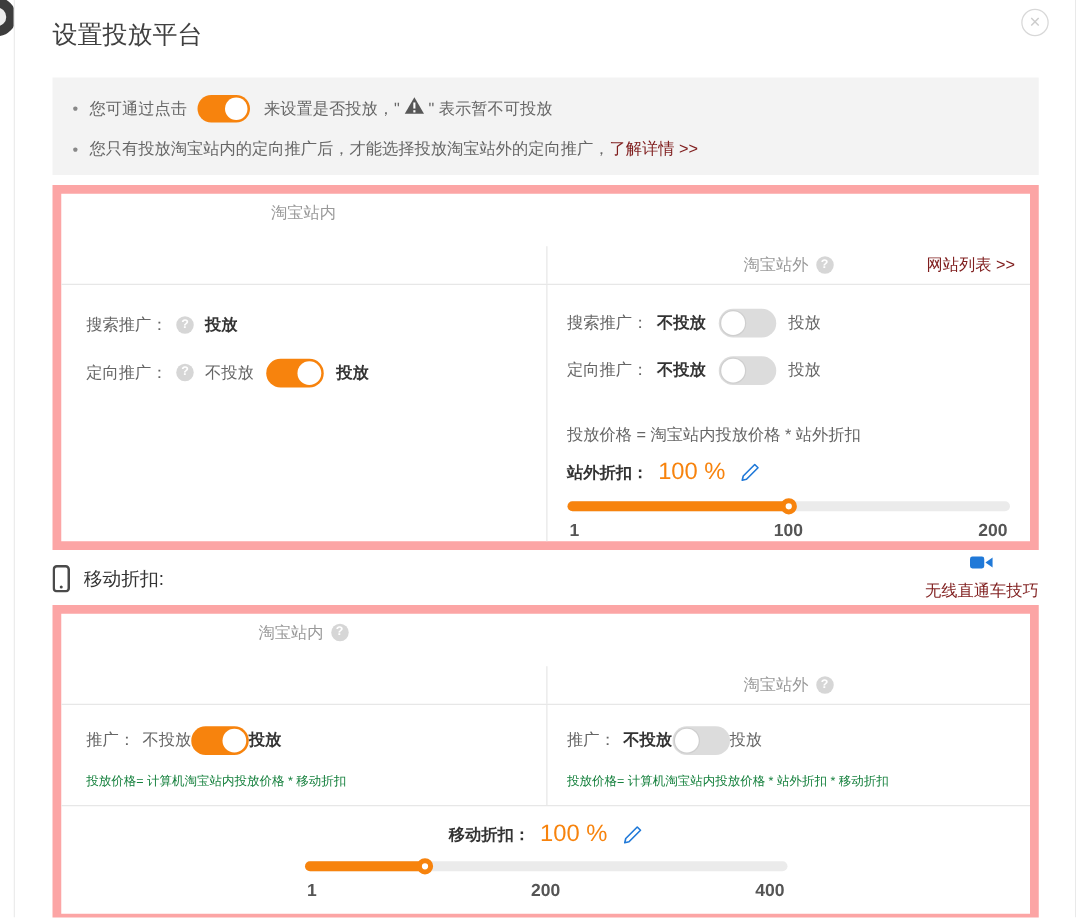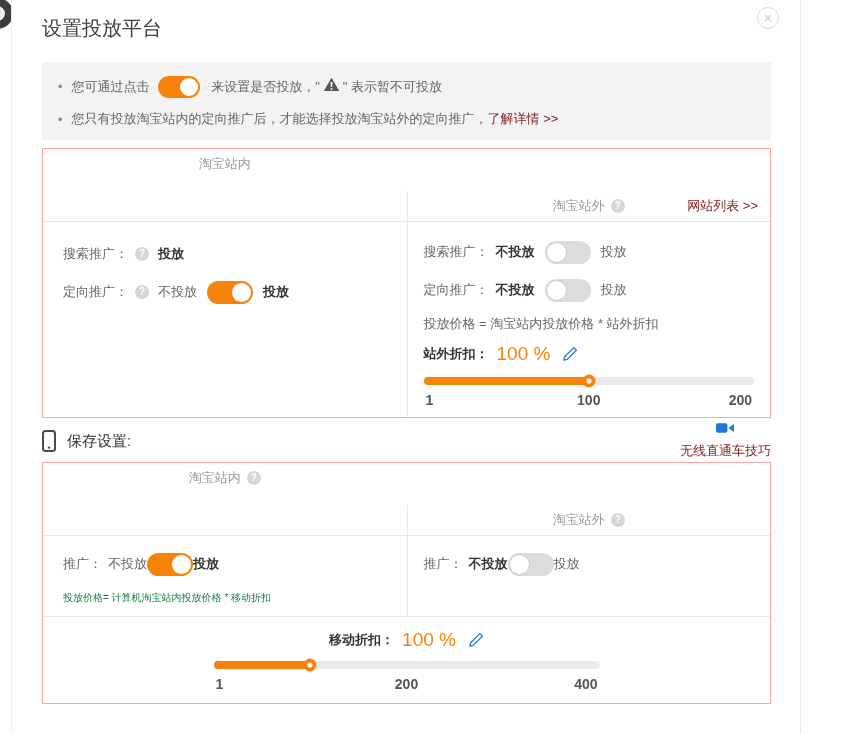--- a/index.html
+++ b/index.html
@@ -4,21 +4,21 @@
 <style>
   html,body{margin:0;padding:0;}
   body{font-family:"Liberation Sans","DejaVu Sans",sans-serif;background:#fff;}
   *{box-sizing:border-box;}
   .stage{position:relative;width:861px;height:734px;overflow:hidden;background:#fff;}
 
   
   .peek-circle{position:absolute;left:-18px;top:-2px;width:31px;height:31px;border-radius:50%;
     border:8px solid #3d3d3d;background:#ededed;}
 
-  .modal{position:absolute;left:11px;top:0;width:790px;height:734px;background:#fff;
+  .modal{position:absolute;left:11px;top:0;width:850px;height:734px;background:#fff;
     border-left:1px solid #ececec;border-right:1px solid #e9e9e9;padding:0 29px 0 30px;}
 
   .close{position:absolute;top:7px;right:21px;width:22px;height:22px;border:1px solid #d8d8d8;
     border-radius:50%;color:#ccc;text-align:center;line-height:20px;font-size:15px;cursor:pointer;}
   .close::before{content:"×";}
 
   h1.title{margin:0;padding-top:14px;font-size:20px;font-weight:400;color:#404040;line-height:28px;}
 
   .notice{margin-top:20px;background:#f3f3f3;padding:9px 18px 11px 16px;color:#666;font-size:13px;}
   .n-line{display:flex;align-items:center;height:31px;}
@@ -29,21 +29,21 @@
   .warn{margin:0 3px 2px 3px;}
 
   .link{color:#7f1d1d;text-decoration:none;cursor:pointer;font-size:13px;}
 
   .sect-head{margin-top:19px;display:flex;align-items:center;height:26px;color:#333;font-size:15px;}
   .sect-head.spread{justify-content:space-between;margin-top:10px;}
   .sh-left{display:flex;align-items:center;}
   .sect-icon{margin-right:11px;display:inline-flex;}
   .tips-link{display:inline-flex;align-items:center;gap:5px;flex-direction:column;}
 
-  .tbl{margin-top:8px;border:1px solid #fca5a5;}
+  .tbl{margin-top:8px;border:7px solid #fca5a5;}
   .thead{display:grid;grid-template-columns:1fr 1fr;border-bottom:1px solid #e7e7e7;}
   .th{height:30px;line-height:30px;text-align:center;color:#999;font-size:13px;position:relative;}
   .th + .th{border-left:1px solid #e7e7e7;margin-top:42px;}
   .th .hwrap{display:inline-flex;align-items:center;gap:6px;}
   .th-link{position:absolute;right:12px;top:0;line-height:30px;}
 
   .tbody{display:grid;grid-template-columns:1fr 1fr;}
   .cell{padding:13px 20px 0 20px;}
   .cell.r{border-left:1px solid #e7e7e7;padding:11px 16px 0 16px;}
 
@@ -60,21 +60,21 @@
   .row .help{margin-right:9px;}
 
   .toggle{display:inline-block;width:46px;height:23px;border-radius:12px;position:relative;cursor:pointer;flex:none;vertical-align:middle;}
   .toggle.on{background:#f7830d;}
   .toggle.on::after{content:"";position:absolute;right:2px;top:2px;width:19px;height:19px;background:#fff;border-radius:50%;}
   .toggle.off{background:#dcdcdc;}
   .toggle.off::after{content:"";position:absolute;left:2px;top:2px;width:19px;height:19px;background:#fff;border-radius:50%;box-shadow:0 0 0 1px rgba(0,0,0,0.06);}
   .toggle.sm{width:42px;height:22px;margin:0 8px;}
   .toggle.sm.on::after{width:18px;height:18px;}
 
-  .formula{height:26px;line-height:26px;font-size:13px;color:#666;margin-top:2px;}
+  .formula{height:26px;line-height:26px;font-size:13px;color:#666;margin-top:20px;}
   .discount{display:flex;align-items:center;height:34px;}
   .discount .dlabel{color:#333;font-weight:bold;font-size:13px;margin-right:8px;}
   .orange-val{color:#f7830d;font-size:19px;margin-right:12px;}
   .pencil{cursor:pointer;display:inline-flex;}
 
   .slider{position:relative;height:8px;background:#ebebeb;border-radius:4px;margin-top:6px;cursor:pointer;}
   .slider .fill{position:absolute;left:0;top:0;bottom:0;background:#f7830d;border-radius:4px;}
   .slider .handle{position:absolute;top:50%;transform:translate(-50%,-50%);width:13px;height:13px;
     background:#fff;border:4px solid #f7830d;border-radius:50%;cursor:grab;}
   .s-labels{position:relative;height:17px;margin-top:7px;font-size:14px;color:#555;font-weight:600;}
@@ -195,21 +195,21 @@
 
     
     <div class="sect-head spread">
       <div class="sh-left">
         <span class="sect-icon">
             <svg width="14" height="22" viewBox="0 0 14 22">
               <rect x="1" y="1" width="12" height="20" rx="2.5" fill="none" stroke="#4a4a4a" stroke-width="2"></rect>
               <circle cx="7" cy="17.6" r="1.2" fill="#4a4a4a"></circle>
             </svg>
           </span>
-        <span>保存设置:</span>
+        <span>移动折扣:</span>
       </div>
       <a class="link tips-link">
         <span><svg width="19" height="12" viewBox="0 0 20 12">
               <rect x="0" y="1" width="12" height="10" rx="2" fill="#2079d8"></rect>
               <path d="M13 6 L19 1.8 V10.2 Z" fill="#2079d8"></path>
             </svg></span>
         <span>无线直通车技巧</span>
       </a>
     </div>
 
@@ -238,20 +238,21 @@
           </div>
           <div class="m-formula">投放价格= 计算机淘宝站内投放价格 * 移动折扣</div>
         </div>
         <div class="m-cell r">
           <div class="m-row">
             <span class="lbl">推广：</span>
             <span class="bold pre-toggle" style="margin-left:6px;">不投放</span>
             <span class="toggle off"></span>
             <span class="dim post-toggle">投放</span>
           </div>
+          <div class="m-formula">投放价格= 计算机淘宝站内投放价格 * 站外折扣 * 移动折扣</div>
         </div>
       </div>
       <div class="bottom-row">
         <div class="discount center">
           <span class="dlabel">移动折扣：</span>
           <span class="orange-val">100 %</span>
           <span class="pencil">
               <svg width="16" height="16" viewBox="0 0 16 16">
                 <path d="M11.8 1.6 L14.4 4.2 L5.2 13.4 L1.8 14.2 L2.6 10.8 Z" fill="none" stroke="#2079d8" stroke-width="1.3" stroke-linejoin="round"></path>
               </svg>

